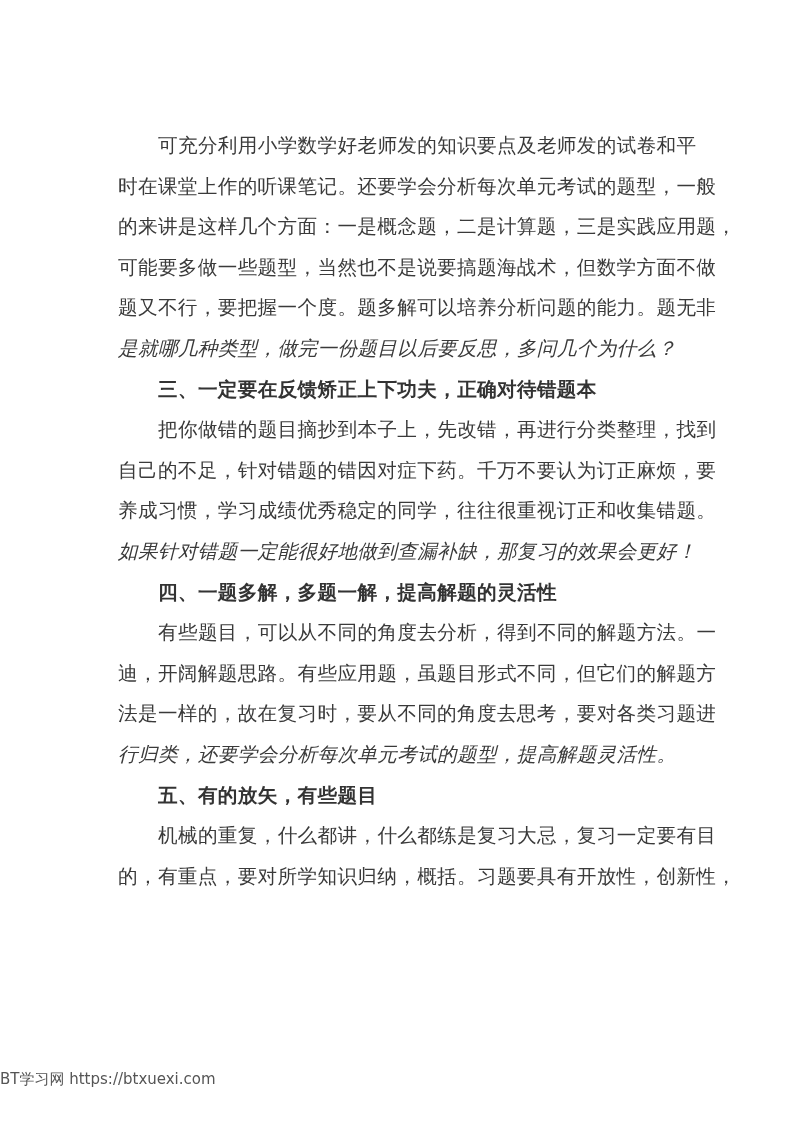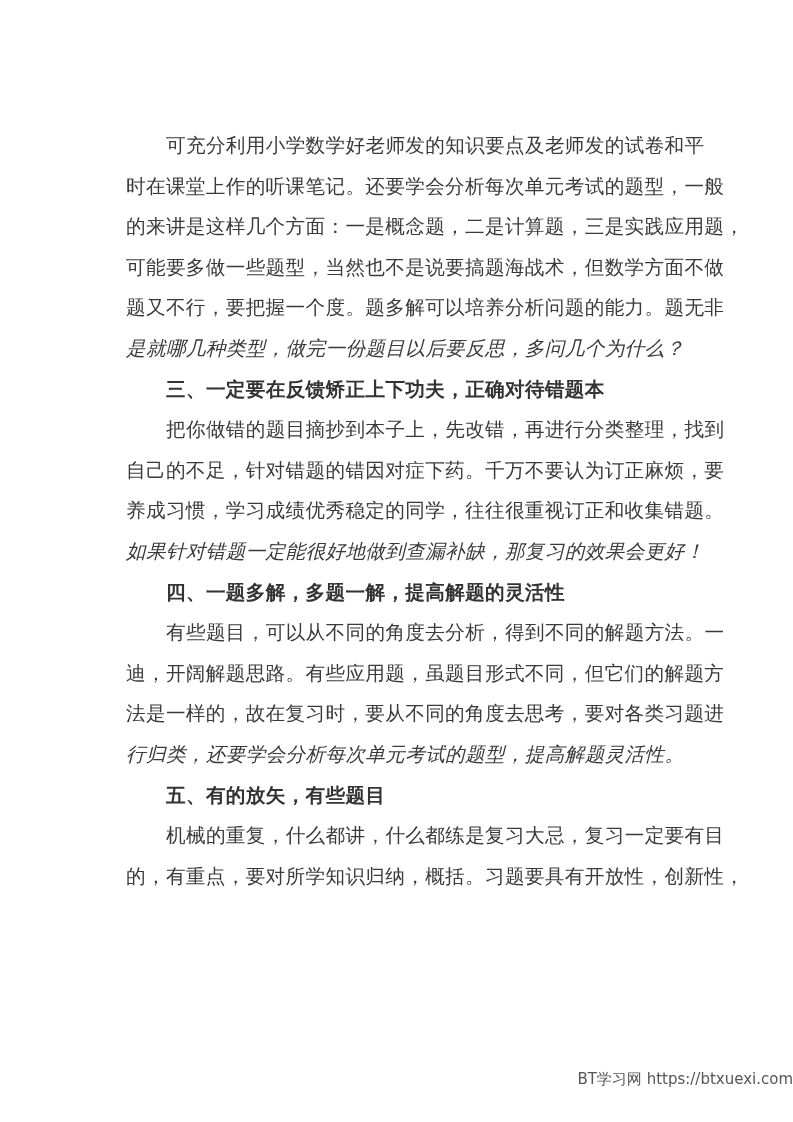--- a/index.html
+++ b/index.html
@@ -10,21 +10,21 @@
     body {
       width: 793px;
       height: 1122px;
       position: relative;
       overflow: hidden;
       font-family: "DejaVu Sans", sans-serif;
       color: #3a3a3a;
     }
     .page {
       position: absolute;
-      left: 126px;
+      left: 118px;
       top: 126px;
       width: 564px;
     }
     .line {
       height: 40.6px;
       line-height: 40.6px;
       font-size: 19.6px;
       white-space: nowrap;
       letter-spacing: 0.35px;
       text-align: justify;
@@ -40,21 +40,21 @@
     .heading {
       font-weight: bold;
       color: #333333;
       text-align-last: left;
     }
     .footer {
       position: absolute;
       left: 0;
       width: 793px;
       top: 1070px;
-      text-align: right;
+      text-align: left;
       font-size: 15px;
       color: #555555;
       font-family: "DejaVu Sans", sans-serif;
     }
   </style>
 </head>
 <body>
 
 <div class="page">
   <div class="line indent">可充分利用小学数学好老师发的知识要点及老师发的试卷和平</div>

